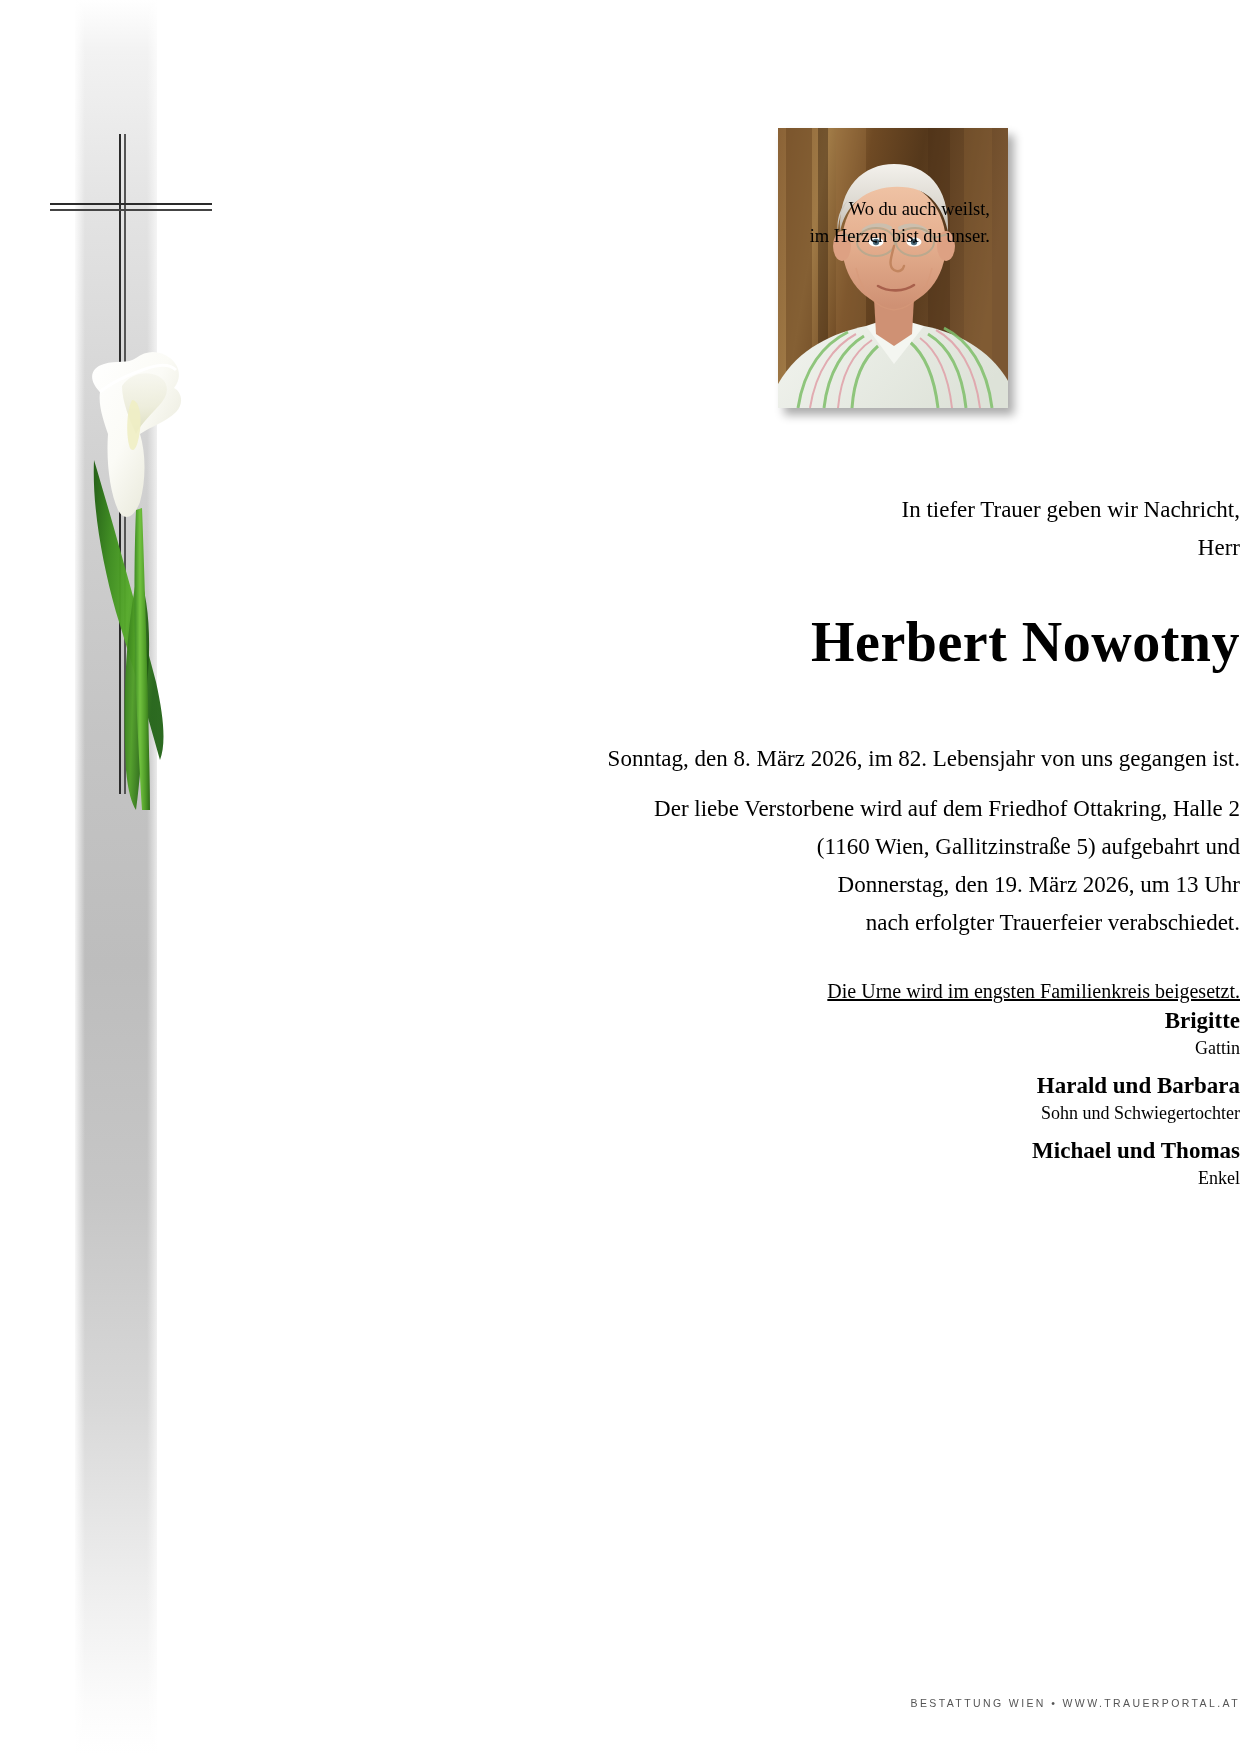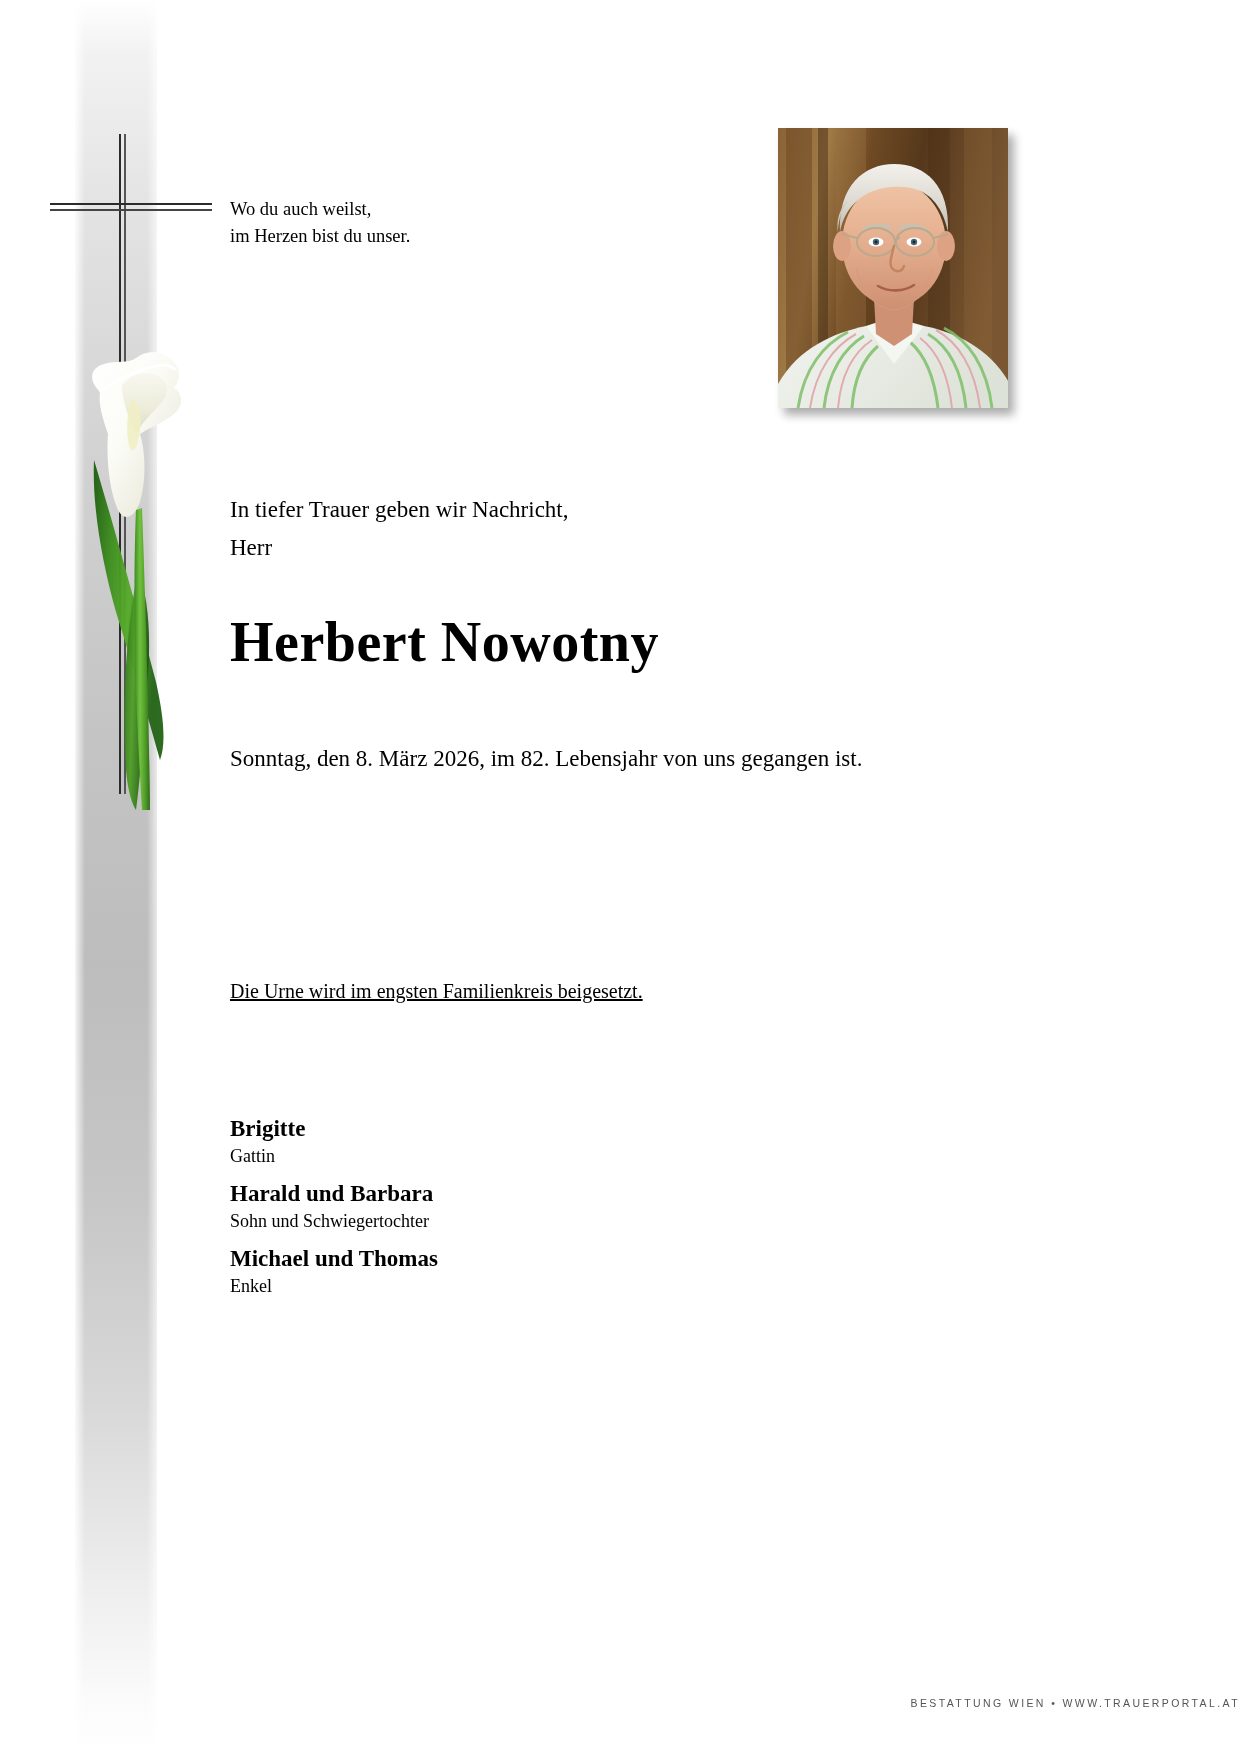--- a/index.html
+++ b/index.html
@@ -97,21 +97,21 @@
   #portrait-frame svg { display: block; }
 
   
   #content {
     position: absolute;
     left: 230px;
     top: 0;
     width: 1010px;
     height: 1754px;
   }
-  .ctr { text-align: left; }
+  .ctr { text-align: right; }
 
   #verse {
     position: absolute;
     left: 0; top: 196px; width: 760px;
     font-size: 18.5px;
     line-height: 27px;
   }
   #intro {
     position: absolute;
     left: 0; top: 465px; width: 1010px;
@@ -140,21 +140,21 @@
   }
   #urn-line {
     position: absolute;
     left: 0; top: 972px; width: 1010px;
     font-size: 20px;
     line-height: 38px;
     text-decoration: underline;
   }
   #mourners {
     position: absolute;
-    left: 0; top: 1114px; width: 1010px;
+    left: 0; top: 1006px; width: 1010px;
   }
   .mourner-name {
     font-size: 23px;
     font-weight: bold;
     line-height: 29px;
   }
   .mourner-rel {
     font-size: 18px;
     line-height: 26px;
     margin-bottom: 10px;
@@ -351,20 +351,26 @@
 
   <div id="intro" class="ctr">
     <div>In tiefer Trauer geben wir Nachricht,</div>
     <div>Herr</div>
   </div>
 
   <div id="deceased-name" class="ctr">Herbert Nowotny</div>
 
   <div id="death-line" class="ctr">Sonntag, den 8. März 2026, im 82. Lebensjahr von uns gegangen ist.</div>
 
+  <div id="funeral-block" class="ctr">
+    <div>Der liebe Verstorbene wird auf dem Friedhof Ottakring, Halle 2</div>
+    <div>(1160 Wien, Gallitzinstraße 5) aufgebahrt und</div>
+    <div>Donnerstag, den 19. März 2026, um 13 Uhr</div>
+    <div>nach erfolgter Trauerfeier verabschiedet.</div>
+  </div>
 
   <div id="urn-line" class="ctr">Die Urne wird im engsten Familienkreis beigesetzt.</div>
 
   <div id="mourners" class="ctr">
     <div>
       <div class="mourner-name">Brigitte</div>
       <div class="mourner-rel">Gattin</div>
     </div>
     <div>
       <div class="mourner-name">Harald und Barbara</div>

